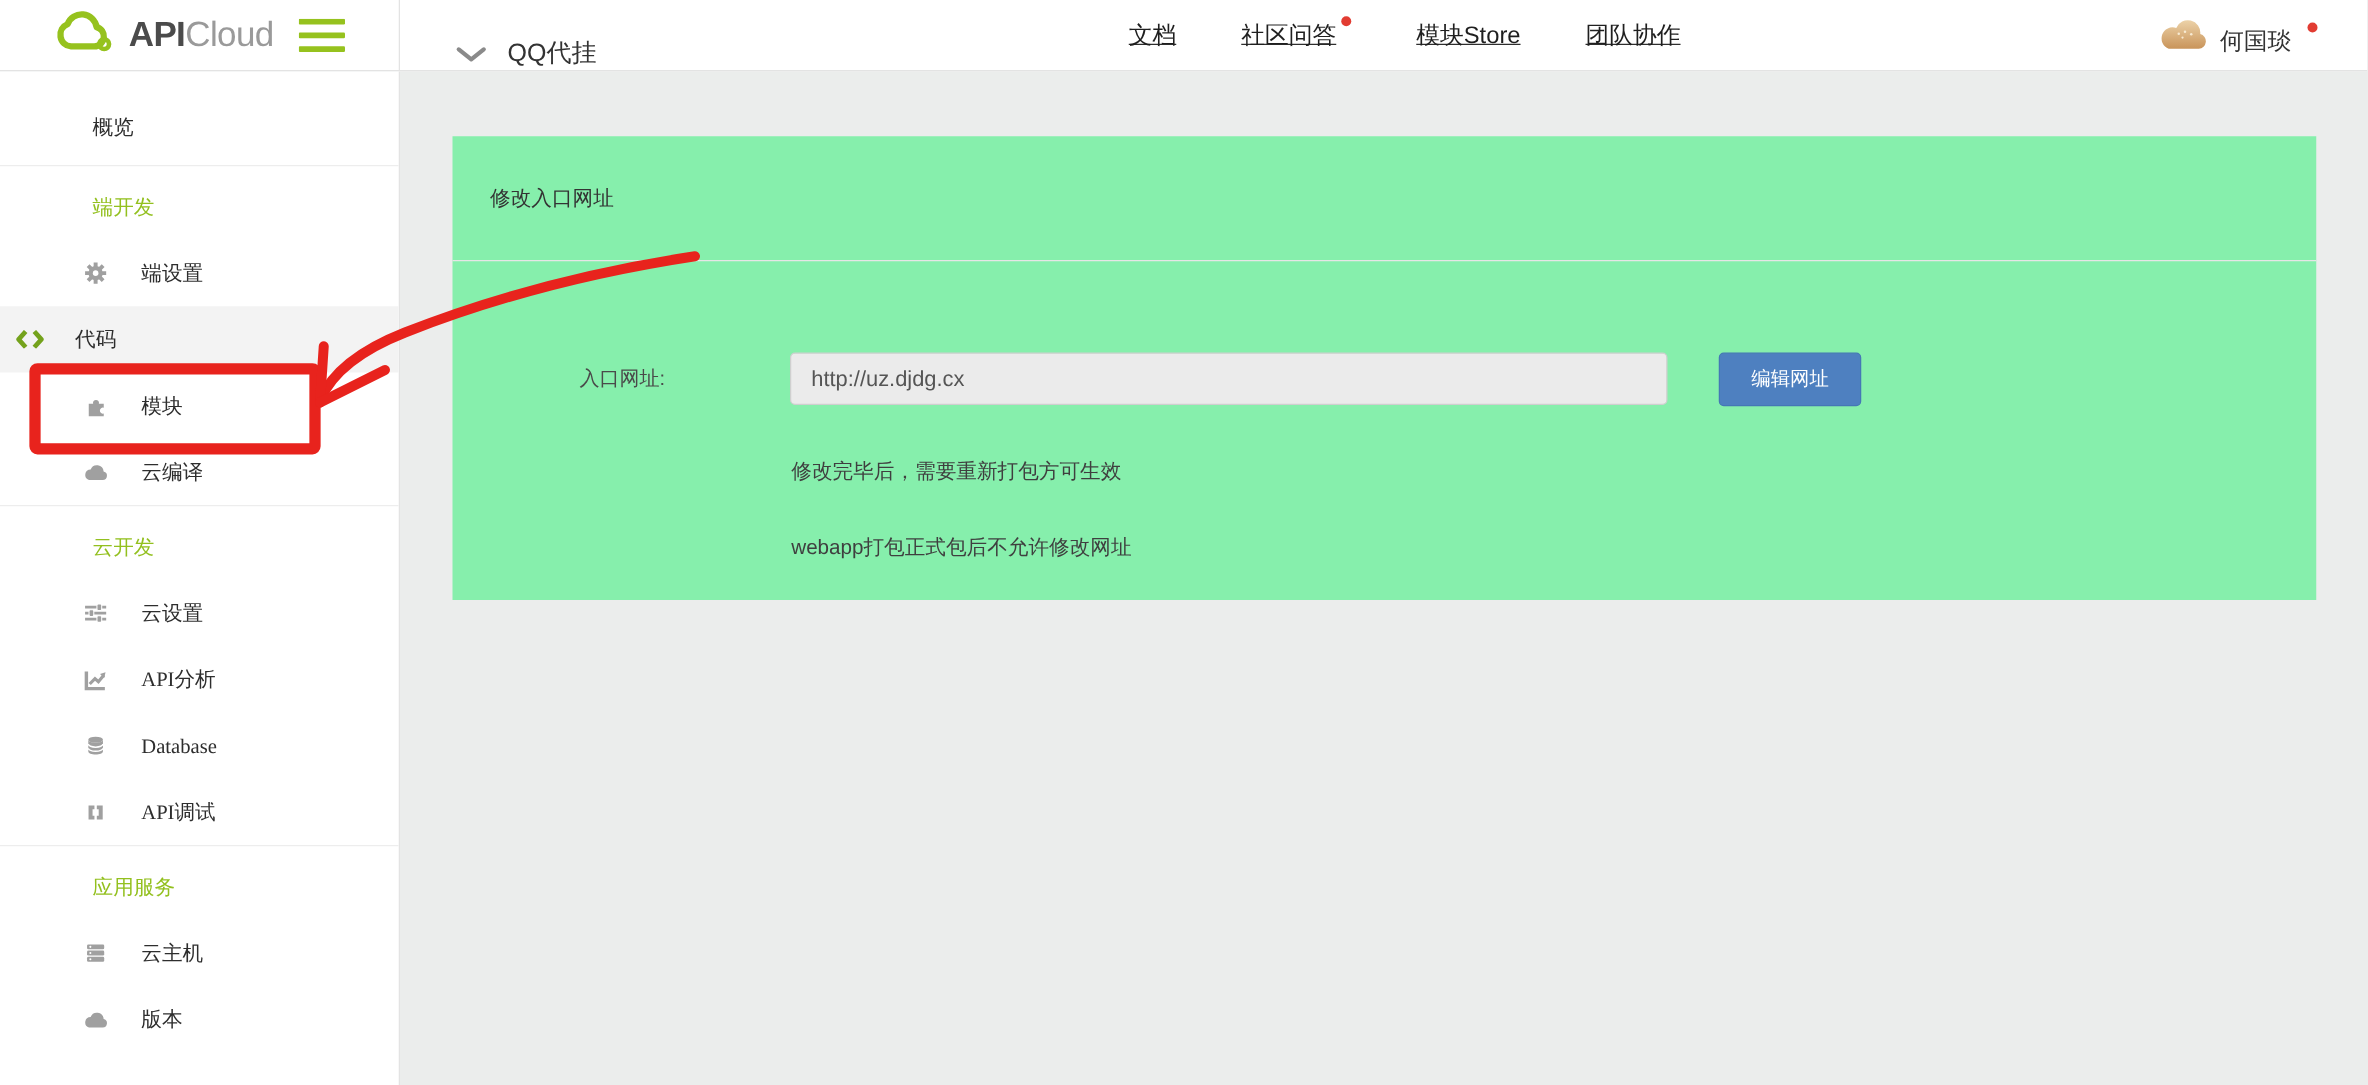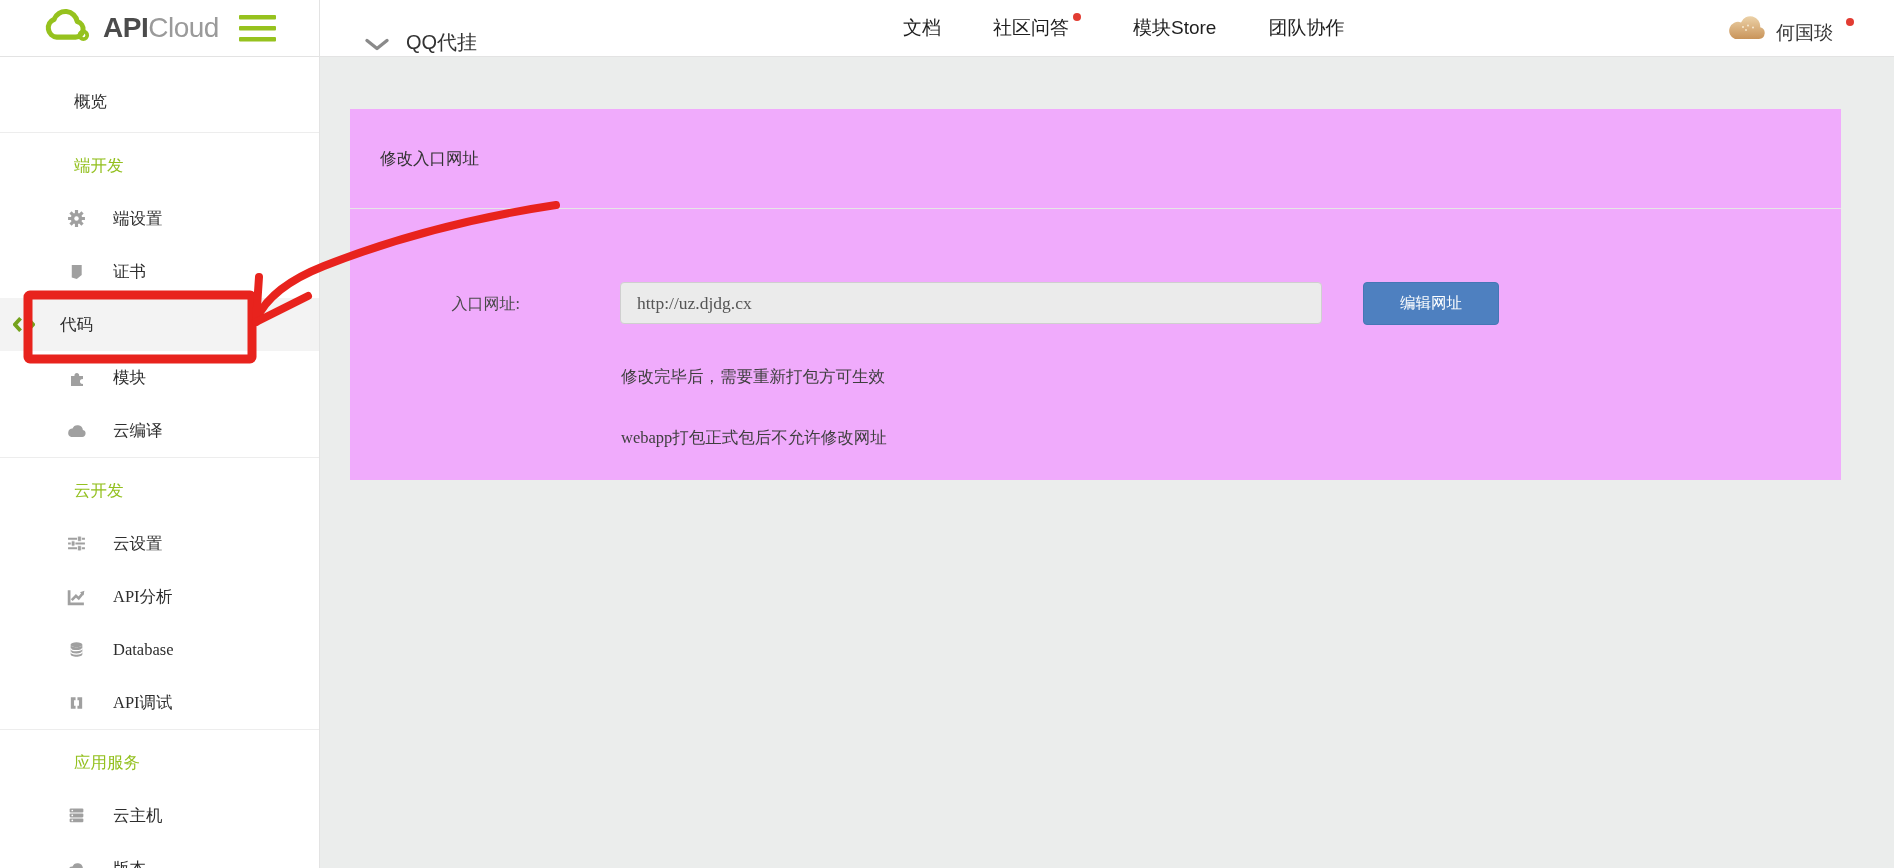--- a/index.html
+++ b/index.html
@@ -18,43 +18,43 @@
     color:#2e2e2e;
   }
   
   #topbar{position:absolute;top:0;left:0;width:1894px;height:57px;background:#fff;border-bottom:1px solid #e3e3e3;z-index:5;}
   #logo-area{position:absolute;left:0;top:0;width:320px;height:56px;border-right:1px solid #e3e3e3;display:flex;align-items:center;padding-left:42px;}
   .brand{font-size:28px;margin-left:9px;letter-spacing:-0.5px;white-space:nowrap;}
   .brand .b1{font-weight:bold;color:#4b4b4b;}
   .brand .b2{font-weight:normal;color:#9a9a9a;}
   #hamburger{margin-left:20px;cursor:pointer;display:flex;}
   #project{position:absolute;left:364px;top:0;height:56px;display:flex;align-items:flex-end;gap:16px;font-size:20px;color:#333;cursor:pointer;}
-  #topnav{position:absolute;left:903px;top:0;height:56px;display:flex;align-items:center;gap:52px;}
+  #topnav{position:absolute;left:903px;top:0;height:56px;display:flex;align-items:center;gap:52px;text-decoration:underline;}
   .nav-item{font-size:19px;color:#1f1f1f;cursor:pointer;white-space:nowrap;display:flex;align-items:flex-start;}
   .dot{width:8px;height:8px;border-radius:50%;background:var(--badge-red);display:inline-block;margin-left:4px;transform:translateY(-2px);}
   #user{position:absolute;right:40px;top:0;height:56px;display:flex;align-items:flex-start;padding-top:14px;gap:9px;font-size:19px;color:#333;cursor:pointer;}
   #user .uname{padding-top:6px;}
   #user .dot{transform:translateY(4px);}
   
   #sidebar{position:absolute;left:0;top:57px;bottom:0;width:320px;background:#fff;border-right:1px solid #e3e3e3;overflow:hidden;}
   .overview-row{height:76px;padding-top:14px;padding-left:74px;display:flex;align-items:center;font-size:16.5px;border-bottom:1px solid #ededed;cursor:pointer;}
   .section{padding-top:6px;}
   .section + .section{border-top:1px solid #ededed;}
   .section-label{height:53px;display:flex;align-items:center;padding-left:74px;font-size:16.5px;color:var(--brand-green);}
   .item{height:53px;display:flex;align-items:center;padding-left:65px;cursor:pointer;font-family:Liberation Serif, serif;}
   .item.active{background:#f3f3f3;padding-left:12px;}
   .item .ic{width:23px;height:20px;display:flex;align-items:center;justify-content:center;flex:none;}
   .item .lbl{margin-left:25px;font-size:16.5px;color:#2e2e2e;white-space:nowrap;}
   
   #content{position:absolute;left:320px;top:57px;right:0;bottom:0;background:#ebedec;}
-  #card{position:absolute;left:30px;top:52px;width:1491px;height:371px;background:#f0abfc;font-family:Liberation Serif, serif;}
+  #card{position:absolute;left:42px;top:52px;width:1491px;height:371px;background:#86efac;}
   .card-header{height:100px;border-bottom:1px solid #e6e6e6;display:flex;align-items:center;padding-left:30px;font-size:16.5px;color:#333;font-weight:500;}
   .f-label{position:absolute;left:0;top:173px;width:170px;height:43px;line-height:43px;text-align:right;font-size:16px;color:#4a4a4a;}
   .f-input{position:absolute;left:270px;top:173px;width:702px;height:42px;background:#ebebeb;border:1px solid #cfcfcf;border-radius:4px;padding:18px 16px;font-size:17.5px;color:#555;font-family:inherit;outline:none;}
-  .f-btn{position:absolute;left:1013px;top:173px;width:136px;height:43px;background:var(--button-blue);color:#fff;border:1px solid #4577b5;border-radius:4px;font-size:15.5px;font-family:inherit;cursor:pointer;}
+  .f-btn{position:absolute;left:1013px;top:173px;width:114px;height:43px;background:var(--button-blue);color:#fff;border:1px solid #4577b5;border-radius:4px;font-size:15.5px;font-family:inherit;cursor:pointer;}
   .note{position:absolute;left:271px;font-size:16.5px;color:#3f3f3f;margin:0;white-space:nowrap;}
   .note-1{top:257px;}
   .note-2{top:318px;}
   
   #annotation{position:absolute;left:0;top:0;width:1894px;height:868px;pointer-events:none;z-index:9;}
   #annotation .red{stroke:var(--annotation-red);fill:none;}
 </style>
 </head>
 <body>
 
@@ -138,28 +138,20 @@
               <svg width="19" height="19" viewBox="0 0 18 18">
                 <g stroke="#a0a0a0" stroke-width="3">
                   <path d="M9 1v16M1 9h16M3.3 3.3l11.4 11.4M14.7 3.3L3.3 14.7"></path>
                 </g>
                 <circle cx="9" cy="9" r="5.4" fill="#a0a0a0"></circle>
                 <circle cx="9" cy="9" r="2.1" fill="#fff"></circle>
               </svg>
             </span>
             <span class="lbl">端设置</span>
           </div>
-          <div class="item">
-            <span class="ic">
-              <svg width="17" height="18" viewBox="0 0 18 18">
-                <path d="M4 1.5h10.5v10.8L9.3 16.5 4 14.8z" fill="#a0a0a0"></path>
-              </svg>
-            </span>
-            <span class="lbl">证书</span>
-          </div>
           <div class="item active">
             <span class="ic">
               <svg width="22" height="15" viewBox="0 0 21 14">
                 <path d="M7.2 1 1.8 7l5.4 6" fill="none" stroke="#74a21c" stroke-width="3.6"></path>
                 <path d="M13.8 1l5.4 6-5.4 6" fill="none" stroke="#74a21c" stroke-width="3.6"></path>
               </svg>
             </span>
             <span class="lbl">代码</span>
           </div>
           <div class="item">

